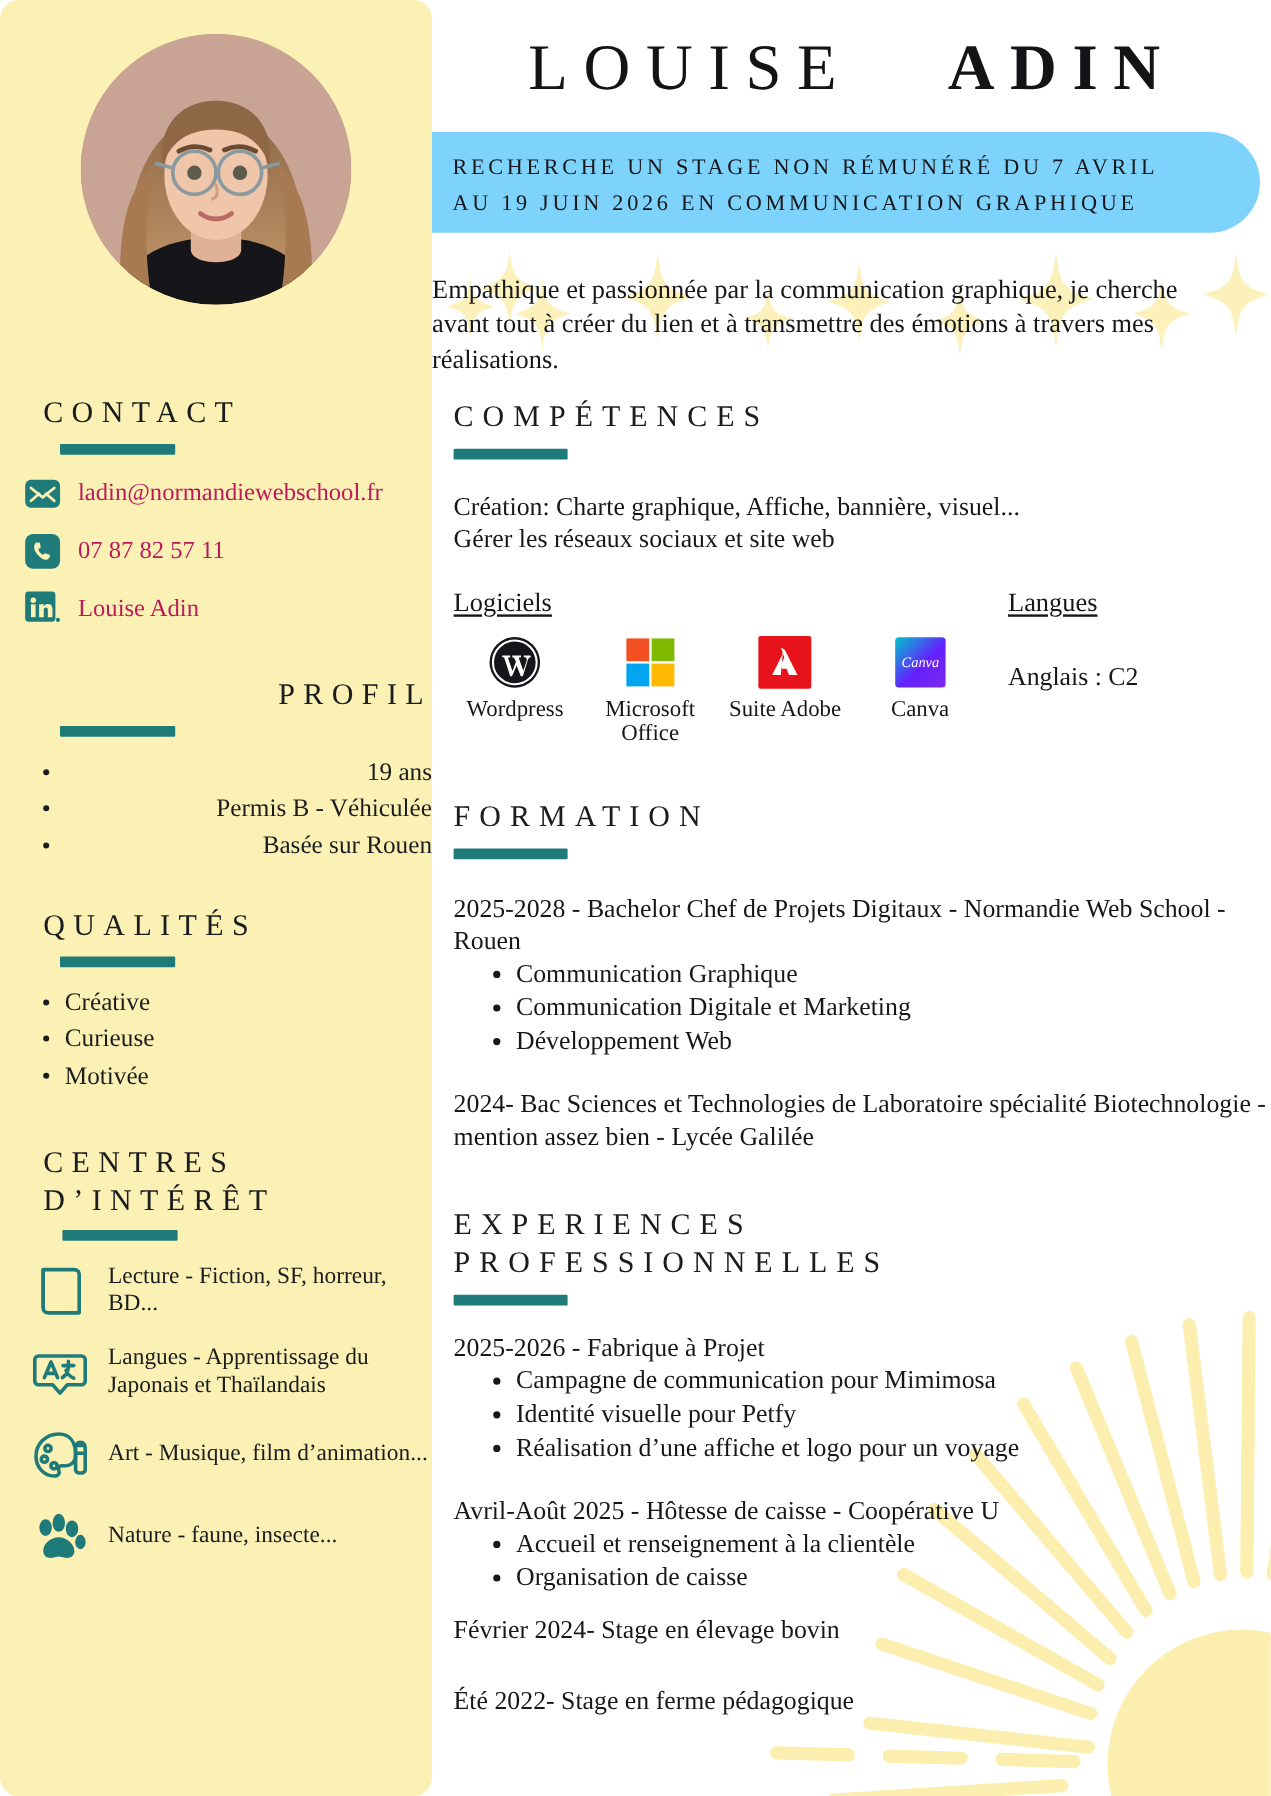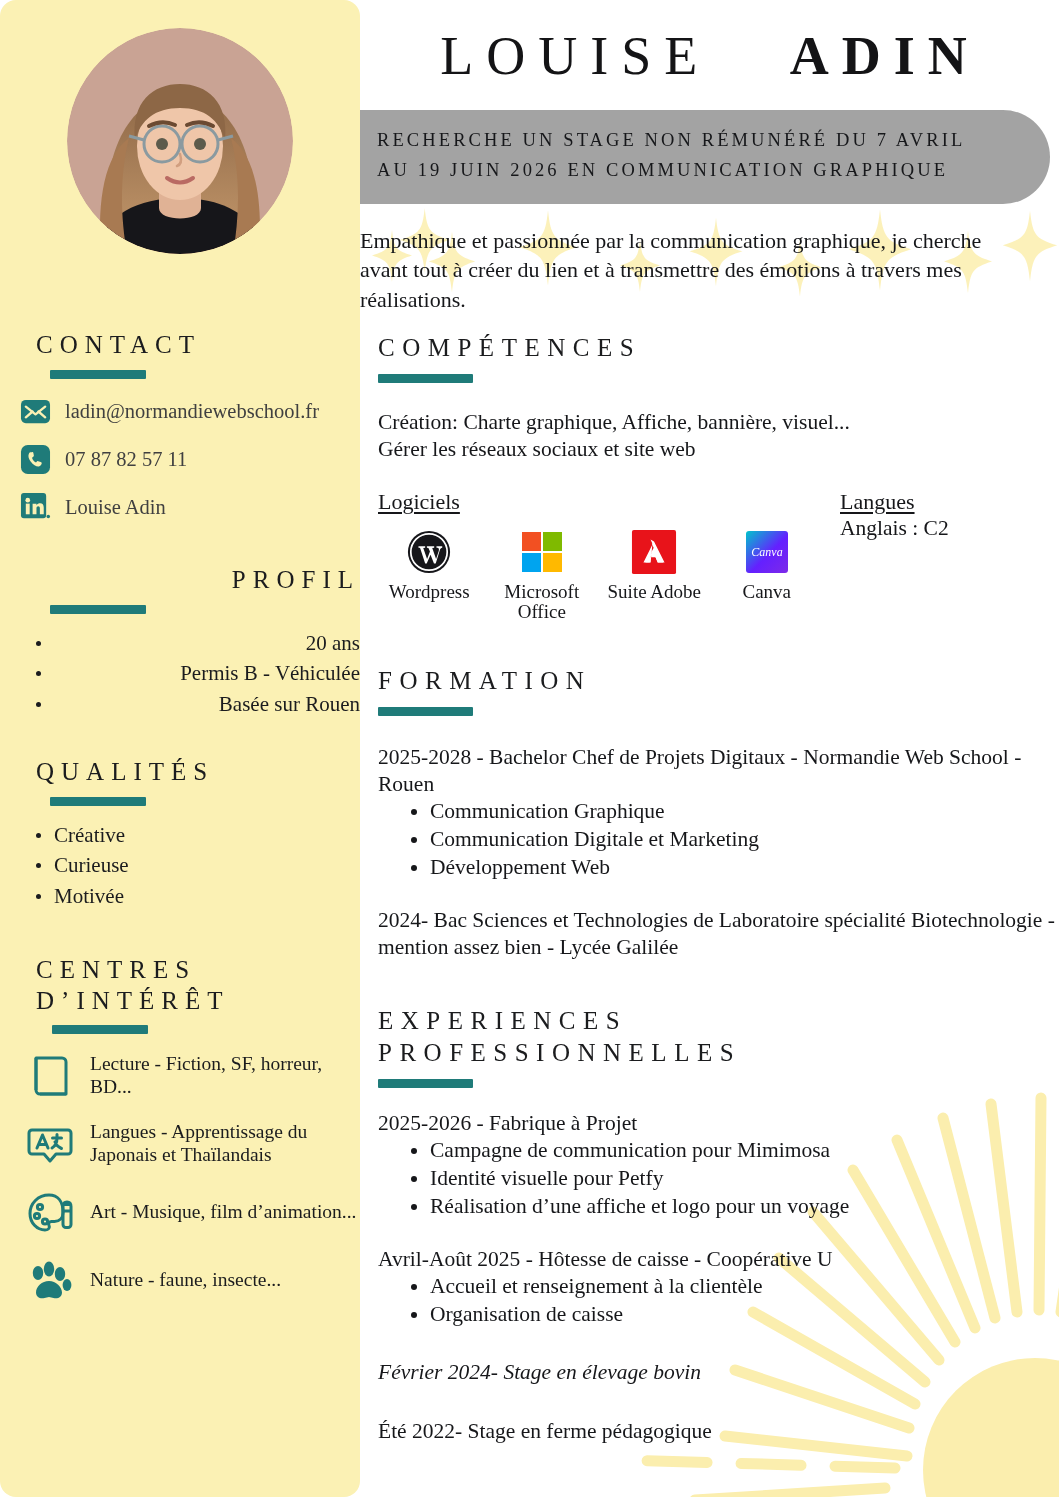--- a/index.html
+++ b/index.html
@@ -34,21 +34,21 @@
     font-size:25px;letter-spacing:7px;color:#1b1c1e;
     font-weight:400;padding-left:36px;line-height:1.22;
   }
   .rule{
     width:96px;height:9px;background:#1f7b79;margin:9px 0 0 50px;border-radius:1px;
   }
   .contact-row{
     display:flex;align-items:center;gap:14px;padding-left:20px;margin-top:17px;
   }
   .cicon{width:31px;height:31px;flex:0 0 31px;display:block;}
-  .ctext{font-size:20.5px;color:#404040;line-height:1.1;}
+  .ctext{font-size:20.5px;color:#be185d;line-height:1.1;}
   .bullets{margin:18px 0 0 0;padding-left:54px;list-style:none;}
   .bullets li{
     position:relative;font-size:21px;line-height:1.12;margin-bottom:7px;color:#1b1c1e;
   }
   .bullets li:before{
     content:"";position:absolute;left:-18px;top:9px;width:5px;height:5px;
     border-radius:50%;background:#1b1c1e;
   }
   .interest-row{
     display:flex;align-items:center;gap:14px;padding-left:24px;margin-top:16px;
@@ -62,23 +62,23 @@
   .name{
     position:absolute;left:12px;top:28px;width:676px;text-align:center;
     font-size:54px;letter-spacing:13px;color:#141416;line-height:1.05;
     white-space:nowrap;
   }
   .name b{font-weight:700;letter-spacing:13px;}
   .name span.light{font-weight:400;}
 
   .banner{
     position:absolute;left:0;top:110px;width:690px;
-    background:#a3a3a3;
+    background:#7dd3fc;
     border-top-right-radius:52px;border-bottom-right-radius:52px;
-    padding:16px 60px 18px 17px;box-sizing:border-box;
+    padding:16px 60px 8px 17px;box-sizing:border-box;
   }
   .banner-text{
     font-size:18.5px;letter-spacing:3.1px;line-height:1.62;color:#16171a;
   }
 
   .intro{
     position:absolute;left:0;top:226px;width:640px;
     font-size:22px;line-height:1.33;color:#16171a;
   }
 
@@ -237,21 +237,21 @@
           <circle cx="29.2" cy="25.4" r="1.8" fill="#1f7b79"></circle>
         </svg>
         <span class="ctext">Louise Adin</span>
       </div>
     </div>
 
     <div class="side-sec" style="top:565px;text-align:right;">
       <div class="side-title">PROFIL</div>
       <div class="rule"></div>
       <ul class="bullets">
-        <li>20 ans</li>
+        <li>19 ans</li>
         <li>Permis B - Véhiculée</li>
         <li>Basée sur Rouen</li>
       </ul>
     </div>
 
     <div class="side-sec" style="top:757px;">
       <div class="side-title">QUALITÉS</div>
       <div class="rule"></div>
       <ul class="bullets">
         <li>Créative</li>
@@ -386,21 +386,21 @@
                 </svg>
               </div>
               <div class="logo-cap">Canva</div>
             </div>
 
           </div>
         </div>
 
         <div style="width:230px;padding-left:22px;">
           <div class="sub-head">Langues</div>
-          <div class="body-line" style="margin-top:0;">Anglais : C2</div>
+          <div class="body-line" style="margin-top:36px;">Anglais : C2</div>
         </div>
       </div>
     </section>
 
     <section class="sec" style="top:665px;">
       <div class="sec-title">FORMATION</div>
       <div class="sec-rule"></div>
 
       <div style="margin-top:28px;">
         <div class="entry-head">2025-2028 - Bachelor Chef de Projets Digitaux - Normandie Web School - Rouen</div>
@@ -431,21 +431,21 @@
       </div>
 
       <div style="margin-top:26px;">
         <div class="entry-head">Avril-Août 2025 - Hôtesse de caisse - Coopérative U</div>
         <ul class="mlist">
           <li>Accueil et renseignement à la clientèle</li>
           <li>Organisation de caisse</li>
         </ul>
       </div>
 
-      <div style="margin-top:30px;font-style:italic;">
+      <div style="margin-top:16px;">
         <div class="entry-head">Février 2024- Stage  en élevage bovin</div>
       </div>
 
       <div style="margin-top:32px;">
         <div class="entry-head">Été 2022- Stage en ferme pédagogique</div>
       </div>
     </section>
 
   </main>
 </div>

